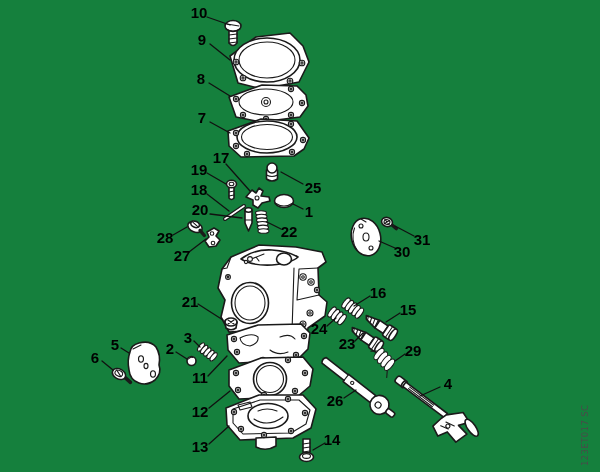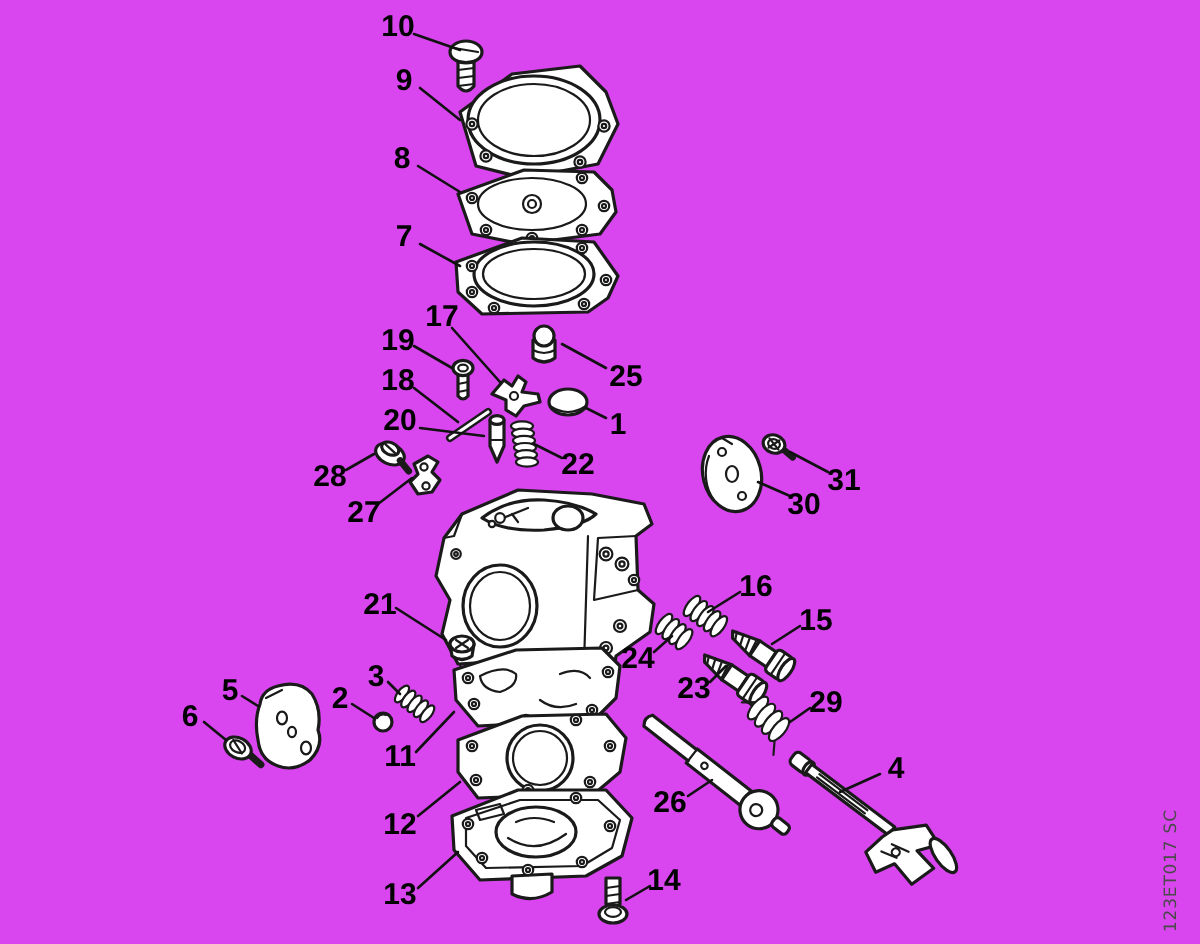--- a/index.html
+++ b/index.html
@@ -1,16 +1,16 @@
 <!DOCTYPE html>
 <html><head>
 <meta charset="utf-8">
 <style>
   html,body { margin:0; padding:0; background:#ffffff; }
-  .stage { position:relative; width:600px; height:472px; background:#d946ef; overflow:hidden; }
+  .stage { position:relative; width:600px; height:472px; background:#15803d; overflow:hidden; }
   svg { display:block; }
   .s  { stroke:#1a1a1a; stroke-width:1.6; fill:#ffffff; stroke-linejoin:round; stroke-linecap:round; }
   .sn { stroke:#1a1a1a; stroke-width:1.6; fill:none;    stroke-linejoin:round; stroke-linecap:round; }
   .t  { stroke:#1a1a1a; stroke-width:1.1; fill:none;    stroke-linejoin:round; stroke-linecap:round; }
   .tw { stroke:#1a1a1a; stroke-width:1.1; fill:#ffffff; }
   .ld { stroke:#111111; stroke-width:1.3; stroke-linecap:round; }
   .lbl  { font:bold 15px "Liberation Sans", sans-serif; fill:#000000; }
   .code { font:8.5px "DejaVu Sans", sans-serif; fill:#4a4a4a; letter-spacing:0.4px; }
 </style>
 </head>

